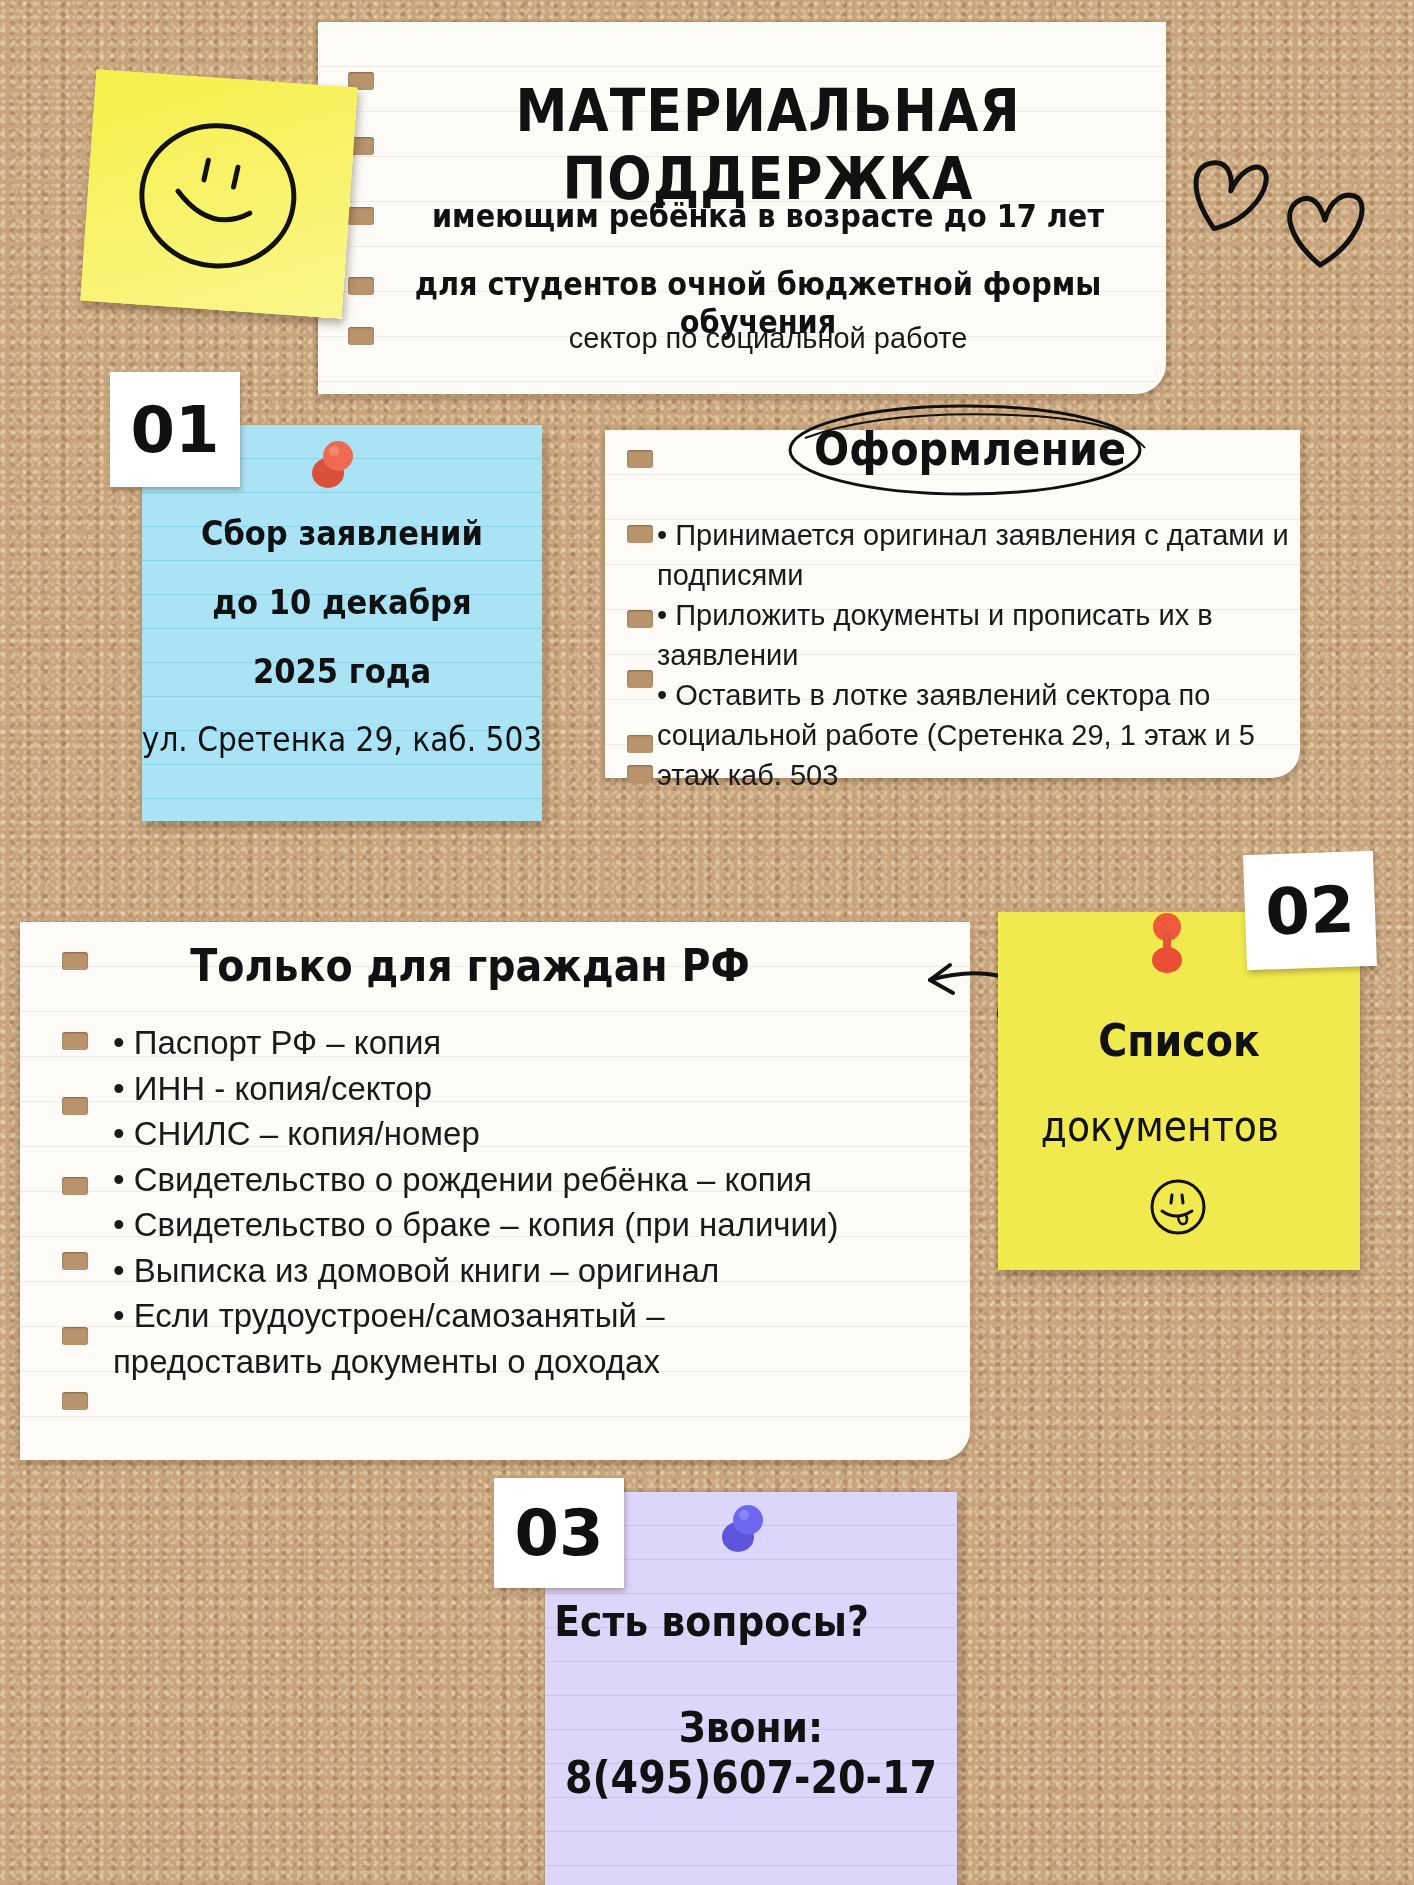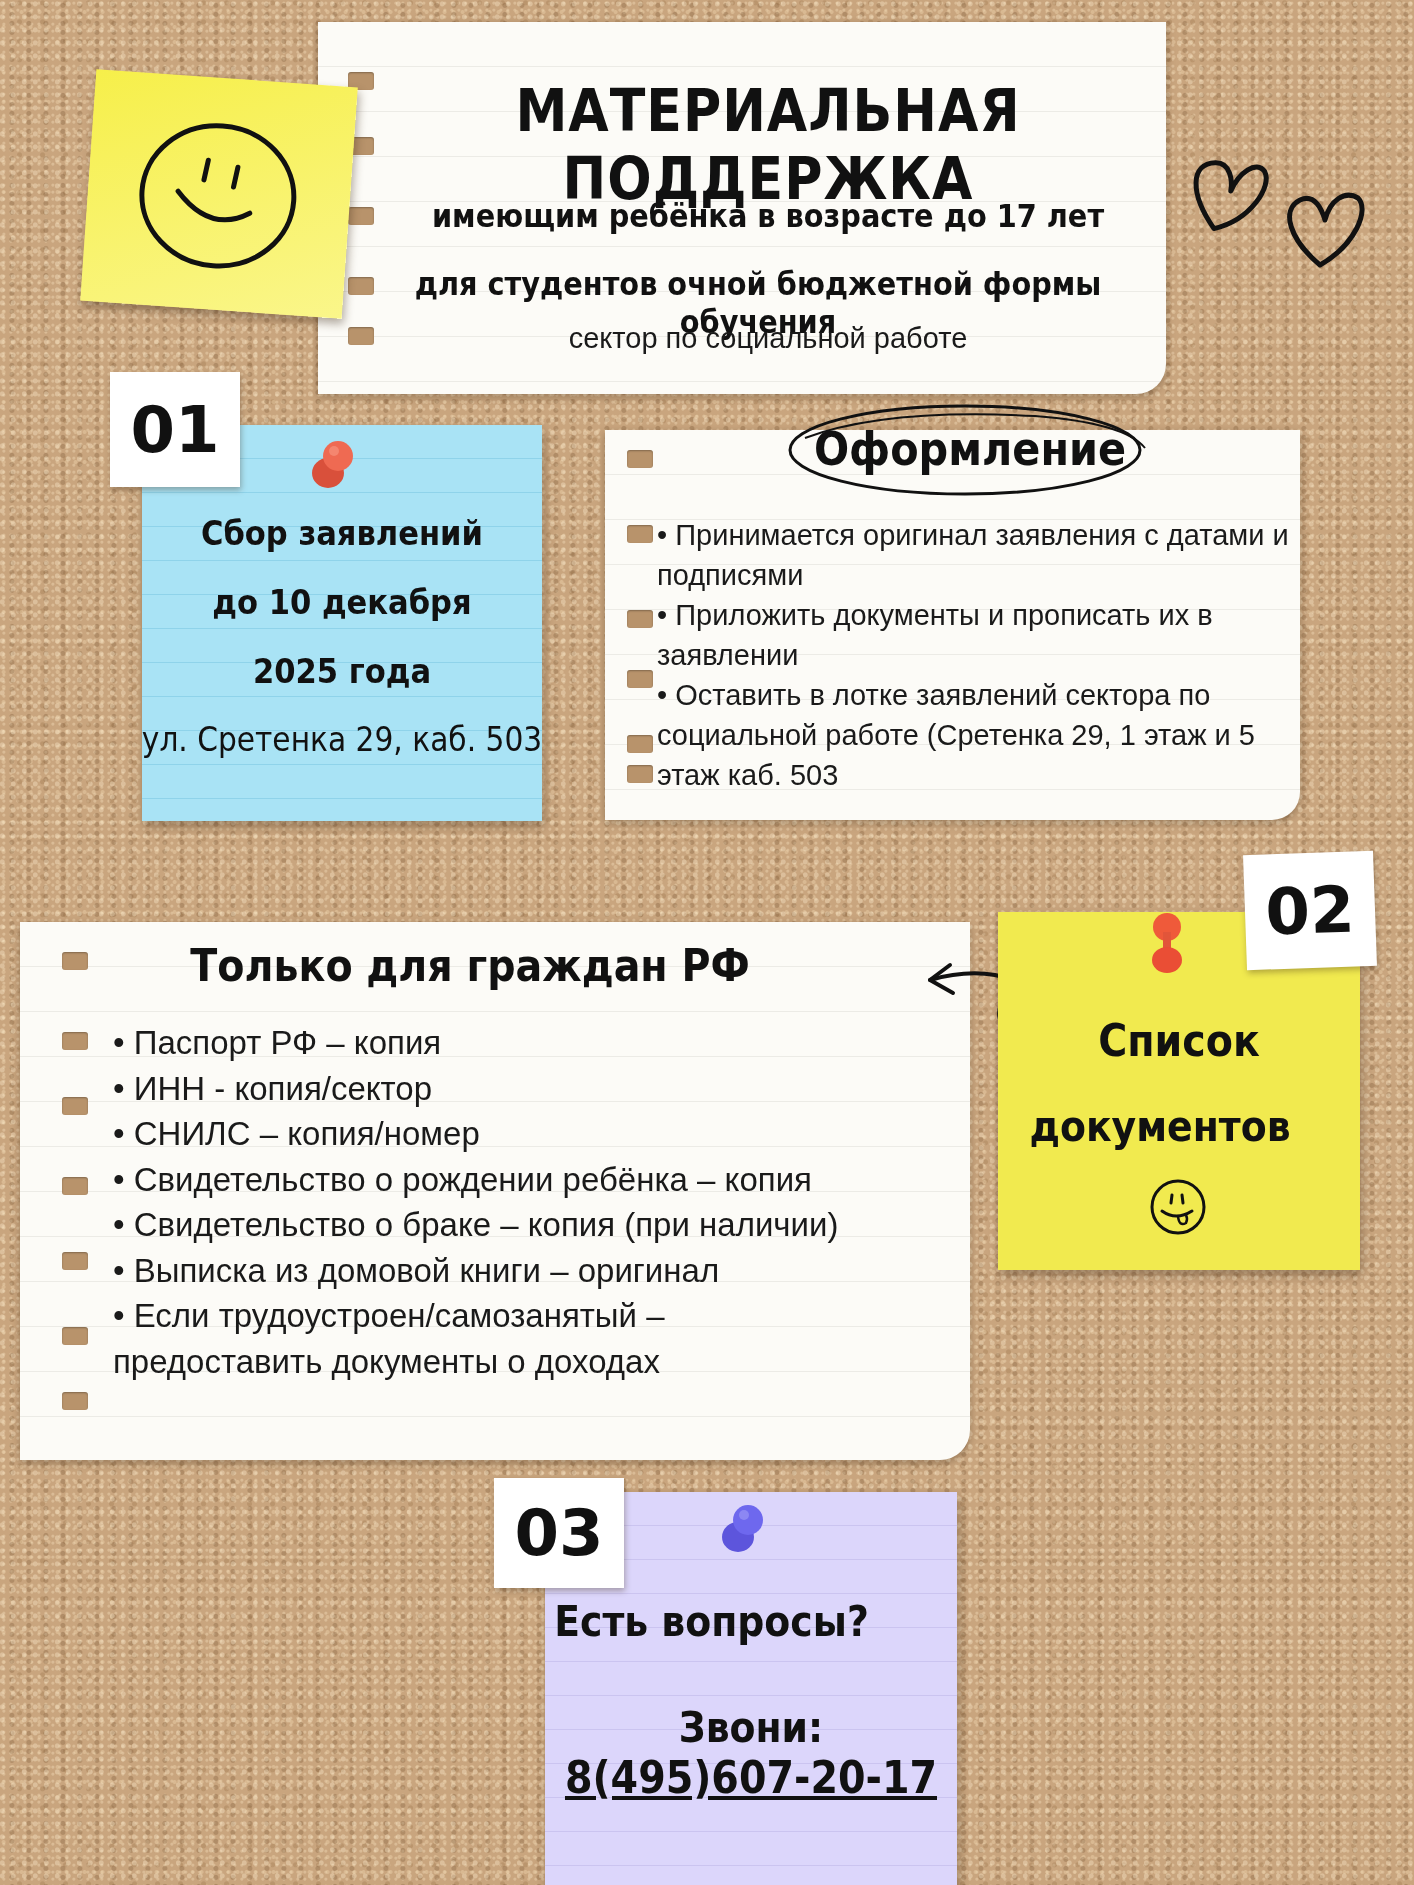--- a/index.html
+++ b/index.html
@@ -79,21 +79,21 @@
   <div class="hand abs" style="left:0; top:226px; width:400px; font-size:34px; font-weight:bold;">2025 года</div>
   <div class="hand abs" style="left:-5px; top:295px; width:410px; font-size:33px; font-weight:normal;">ул. Сретенка 29, каб. 503</div>
 </div>
 <svg class="pin" style="left:308px; top:438px;" width="50" height="55" viewBox="0 0 50 55">
   <ellipse cx="20" cy="35" rx="16" ry="15" fill="#d9503b"></ellipse>
   <circle cx="30" cy="18" r="15" fill="#ef6a52"></circle>
   <circle cx="26" cy="13" r="5" fill="#f89a84" opacity="0.6"></circle>
 </svg>
 <div class="label-card" style="left:110px; top:372px; width:130px; height:115px;">01</div>
 
-<div class="paper" style="left:605px; top:430px; width:695px; height:390px; border-bottom-right-radius:28px;">
+<div class="paper" style="left:605px; top:430px; width:695px; height:348px; border-bottom-right-radius:28px;">
   <div class="hole" style="left:22px; top:20px;"></div>
   <div class="hole" style="left:22px; top:95px;"></div>
   <div class="hole" style="left:22px; top:180px;"></div>
   <div class="hole" style="left:22px; top:240px;"></div>
   <div class="hole" style="left:22px; top:305px;"></div>
   <div class="hole" style="left:22px; top:335px;"></div>
   <svg class="abs" style="left:180px; top:-32px;" width="370" height="105" viewBox="0 0 370 105">
     <ellipse cx="180" cy="52" rx="175" ry="44" fill="none" stroke="#111" stroke-width="3"></ellipse>
     <path d="M20 40 Q100 10 250 18 Q340 25 360 50" fill="none" stroke="#111" stroke-width="2"></path>
   </svg>
@@ -125,38 +125,38 @@
   </div>
 </div>
 
 <svg class="abs" style="left:925px; top:955px;" width="155" height="80" viewBox="0 0 155 80">
   <path d="M148 50 Q130 20 95 32 Q70 45 75 65 Q85 85 105 55 Q115 30 70 20 Q40 15 5 25" fill="none" stroke="#111" stroke-width="4" stroke-linecap="round"></path>
   <path d="M5 25 L25 10 M5 25 L28 38" fill="none" stroke="#111" stroke-width="4" stroke-linecap="round"></path>
 </svg>
 
 <div class="sticky" style="left:998px; top:912px; width:362px; height:358px; background:#f1ea4f;">
   <div class="hand abs" style="left:0; top:103px; width:362px; font-size:44px; font-weight:bold;">Список</div>
-  <div class="hand abs" style="left:0; top:190px; width:324px; font-size:42px; font-weight:bold;">документов</div>
+  <div class="hand abs" style="left:0; top:190px; width:324px; font-size:42px; font-weight:normal;">документов</div>
   <svg class="abs" style="left:150px; top:265px;" width="60" height="60" viewBox="0 0 60 60">
     <circle cx="30" cy="30" r="26" fill="none" stroke="#111" stroke-width="3"></circle>
     <path d="M24 18 L23 26 M34 18 L35 26" stroke="#111" stroke-width="3" stroke-linecap="round"></path>
     <path d="M14 34 Q28 44 44 34" fill="none" stroke="#111" stroke-width="3" stroke-linecap="round"></path>
     <path d="M30 39 Q31 50 38 46 Q40 42 38 38" fill="none" stroke="#111" stroke-width="2.5"></path>
   </svg>
 </div>
 <svg class="pin" style="left:1145px; top:912px;" width="45" height="65" viewBox="0 0 45 65">
   <circle cx="22" cy="15" r="14" fill="#ef5a3a"></circle>
   <rect x="18" y="20" width="8" height="25" fill="#e2553a"></rect>
   <ellipse cx="22" cy="48" rx="15" ry="13" fill="#ea4e35"></ellipse>
 </svg>
 <div class="label-card" style="left:1245px; top:853px; width:130px; height:115px; transform:rotate(-2deg);">02</div>
 
 <div class="sticky" style="left:545px; top:1492px; width:412px; height:400px; background-color:#dcd6fb; background-image:repeating-linear-gradient(to bottom, transparent 0 33px, #cbc4f0 33px 34px);">
   <div class="hand abs" style="left:0; top:105px; width:333px; font-size:42px; font-weight:bold;">Есть вопросы?</div>
   <div class="hand abs" style="left:0; top:183px; width:412px; font-size:42px; font-weight:bold;margin-top:28px;">Звони:</div>
-  <div class="hand abs" style="left:0; top:260px; width:412px; font-size:44px; font-weight:bold;text-decoration:underline;">8(495)607-20-17</div>
+  <div class="hand abs" style="left:0; top:260px; width:412px; font-size:44px; font-weight:bold;">8(495)607-20-17</div>
 </div>
 <svg class="pin" style="left:718px; top:1502px;" width="50" height="55" viewBox="0 0 50 55">
   <ellipse cx="20" cy="35" rx="16" ry="15" fill="#5d55dc"></ellipse>
   <circle cx="30" cy="18" r="15" fill="#6e68ee"></circle>
   <circle cx="26" cy="13" r="5" fill="#a09cf6" opacity="0.6"></circle>
 </svg>
 <div class="label-card" style="left:494px; top:1478px; width:130px; height:110px;">03</div>
 
 </body></html>

